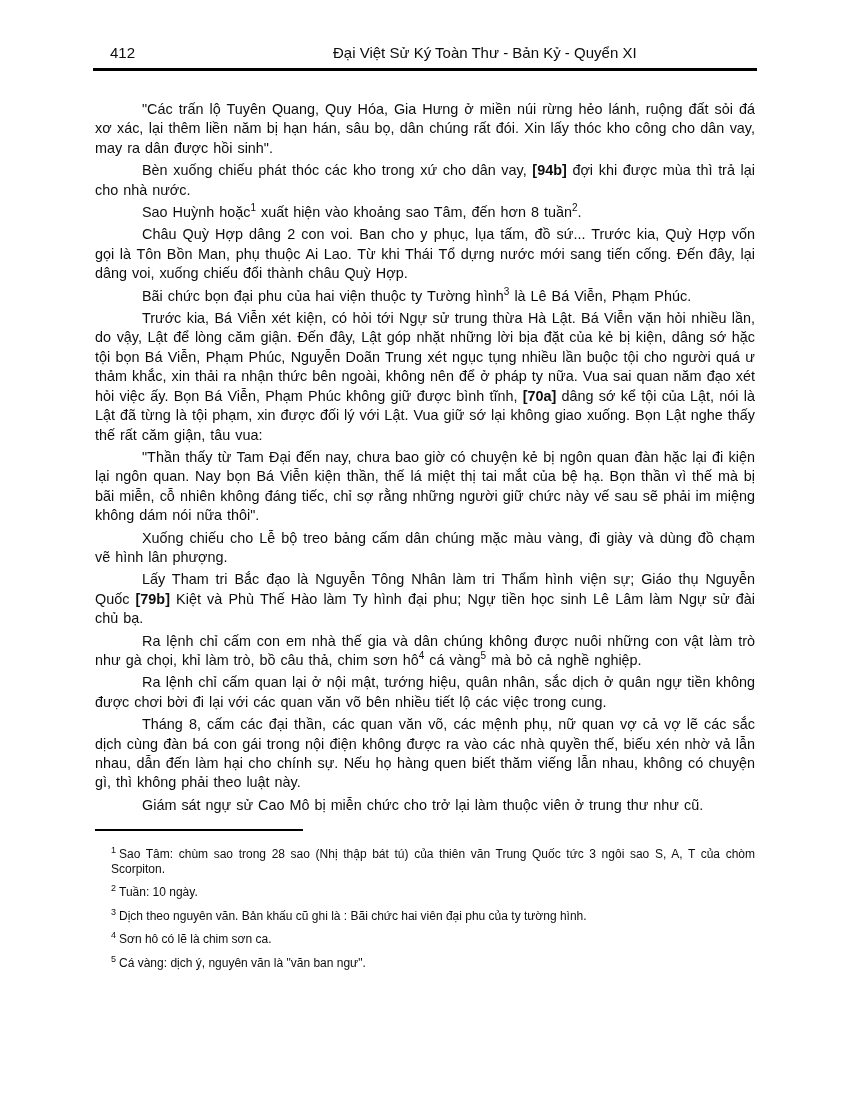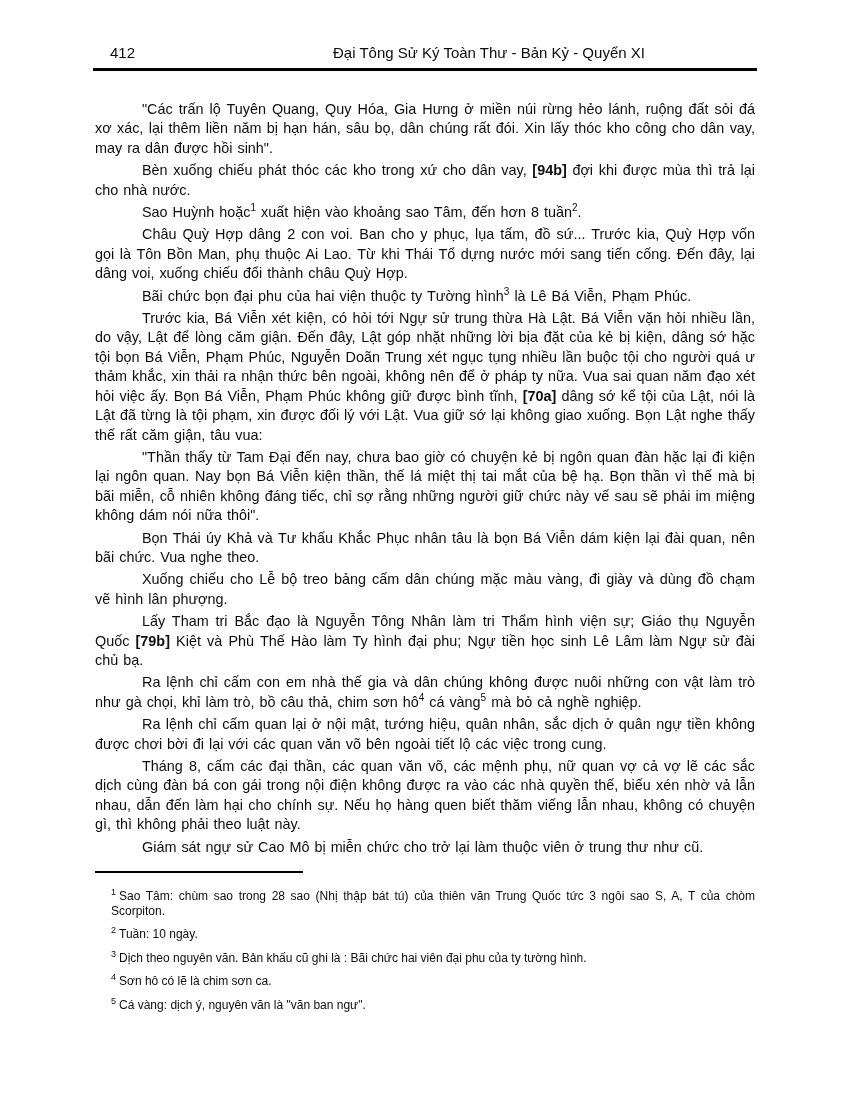--- a/index.html
+++ b/index.html
@@ -39,37 +39,36 @@
   .footnote { margin: 0 0 9px 16px; line-height: 14.5px; text-align: justify; }
   .footnote sup { font-size: 9px; line-height: 0; margin-right: 3px; }
 </style>
 </head>
 <body>
 
 <div class="page">
 
   <div class="header">
     <span class="page-number">412</span>
-    <span class="header-title">Đại Tông Sử Ký Toàn Thư - Bản Kỷ - Quyển XI</span>
+    <span class="header-title">Đại Việt Sử Ký Toàn Thư - Bản Kỷ - Quyển XI</span>
   </div>
   <div class="header-rule"></div>
 
   <div class="body-block">
     <p class="para"><span>"Các trấn lộ Tuyên Quang, Quy Hóa, Gia Hưng ở miền núi rừng hẻo lánh, ruộng đất sỏi đá xơ xác, lại thêm liền năm bị hạn hán, sâu bọ, dân chúng rất đói. Xin lấy thóc kho công cho dân vay, may ra dân được hồi sinh".</span></p>
     <p class="para"><span>Bèn xuống chiếu phát thóc các kho trong xứ cho dân vay, </span><span class="b">[94b]</span><span> đợi khi được mùa thì trả lại cho nhà nước.</span></p>
     <p class="para"><span>Sao Huỳnh hoặc</span><sup>1</sup><span> xuất hiện vào khoảng sao Tâm, đến hơn 8 tuần</span><sup>2</sup><span>.</span></p>
     <p class="para"><span>Châu Quỳ Hợp dâng 2 con voi. Ban cho y phục, lụa tấm, đồ sứ... Trước kia, Quỳ Hợp vốn gọi là Tôn Bồn Man, phụ thuộc Ai Lao. Từ khi Thái Tổ dựng nước mới sang tiến cống. Đến đây, lại dâng voi, xuống chiếu đổi thành châu Quỳ Hợp.</span></p>
     <p class="para"><span>Bãi chức bọn đại phu của hai viện thuộc ty Tường hình</span><sup>3</sup><span> là Lê Bá Viễn, Phạm Phúc.</span></p>
     <p class="para"><span>Trước kia, Bá Viễn xét kiện, có hỏi tới Ngự sử trung thừa Hà Lật. Bá Viễn vặn hỏi nhiều lần, do vậy, Lật để lòng căm giận. Đến đây, Lật góp nhặt những lời bịa đặt của kẻ bị kiện, dâng sớ hặc tội bọn Bá Viễn, Phạm Phúc, Nguyễn Doãn Trung xét ngục tụng nhiều lần buộc tội cho người quá ư thảm khắc, xin thải ra nhận thức bên ngoài, không nên để ở pháp ty nữa. Vua sai quan năm đạo xét hỏi việc ấy. Bọn Bá Viễn, Phạm Phúc không giữ được bình tĩnh, </span><span class="b">[70a]</span><span> dâng sớ kể tội của Lật, nói là Lật đã từng là tội phạm, xin được đối lý với Lật. Vua giữ sớ lại không giao xuống. Bọn Lật nghe thấy thế rất căm giận, tâu vua:</span></p>
     <p class="para"><span>"Thần thấy từ Tam Đại đến nay, chưa bao giờ có chuyện kẻ bị ngôn quan đàn hặc lại đi kiện lại ngôn quan. Nay bọn Bá Viễn kiện thần, thế lá miệt thị tai mắt của bệ hạ. Bọn thần vì thế mà bị bãi miễn, cỗ nhiên không đáng tiếc, chỉ sợ rằng những người giữ chức này vế sau sẽ phải im miệng không dám nói nữa thôi".</span></p>
-    <p class="para"><span>Bọn Thái úy Khả và Tư khấu Khắc Phục nhân tâu là bọn Bá Viễn dám kiện lại đài quan, nên bãi chức. Vua nghe theo.</span></p>
     <p class="para"><span>Xuống chiếu cho Lễ bộ treo bảng cấm dân chúng mặc màu vàng, đi giày và dùng đồ chạm vẽ hình lân phượng.</span></p>
     <p class="para"><span>Lấy Tham tri Bắc đạo là Nguyễn Tông Nhân làm tri Thẩm hình viện sự; Giáo thụ Nguyễn Quốc </span><span class="b">[79b]</span><span> Kiệt và Phù Thế Hào làm Ty hình đại phu; Ngự tiền học sinh Lê Lâm làm Ngự sử đài chủ bạ.</span></p>
     <p class="para"><span>Ra lệnh chỉ cấm con em nhà thế gia và dân chúng không được nuôi những con vật làm trò như gà chọi, khỉ làm trò, bồ câu thả, chim sơn hô</span><sup>4</sup><span> cá vàng</span><sup>5</sup><span> mà bỏ cả nghề nghiệp.</span></p>
-    <p class="para"><span>Ra lệnh chỉ cấm quan lại ở nội mật, tướng hiệu, quân nhân, sắc dịch ở quân ngự tiền không được chơi bời đi lại với các quan văn võ bên ngoài tiết lộ các việc trong cung.</span></p>
+    <p class="para"><span>Ra lệnh chỉ cấm quan lại ở nội mật, tướng hiệu, quân nhân, sắc dịch ở quân ngự tiền không được chơi bời đi lại với các quan văn võ bên nhiều tiết lộ các việc trong cung.</span></p>
     <p class="para"><span>Tháng 8, cấm các đại thần, các quan văn võ, các mệnh phụ, nữ quan vợ cả vợ lẽ các sắc dịch cùng đàn bá con gái trong nội điện không được ra vào các nhà quyền thế, biếu xén nhờ vả lẫn nhau, dẫn đến làm hại cho chính sự. Nếu họ hàng quen biết thăm viếng lẫn nhau, không có chuyện gì, thì không phải theo luật này.</span></p>
     <p class="para"><span>Giám sát ngự sử Cao Mô bị miễn chức cho trở lại làm thuộc viên ở trung thư như cũ.</span></p>
 
     <div class="fn-sep"></div>
 
     <div class="footnotes">
       <div class="footnote"><sup>1</sup><span>Sao Tâm: chùm sao trong 28 sao (Nhị thập bát tú) của thiên văn Trung Quốc tức 3 ngôi sao S, A, T của chòm Scorpiton.</span></div>
       <div class="footnote"><sup>2</sup><span>Tuần: 10 ngày.</span></div>
       <div class="footnote"><sup>3</sup><span>Dịch theo nguyên văn. Bản khấu cũ ghi là : Bãi chức hai viên đại phu của ty tường hình.</span></div>
       <div class="footnote"><sup>4</sup><span>Sơn hô có lẽ là chim sơn ca.</span></div>

